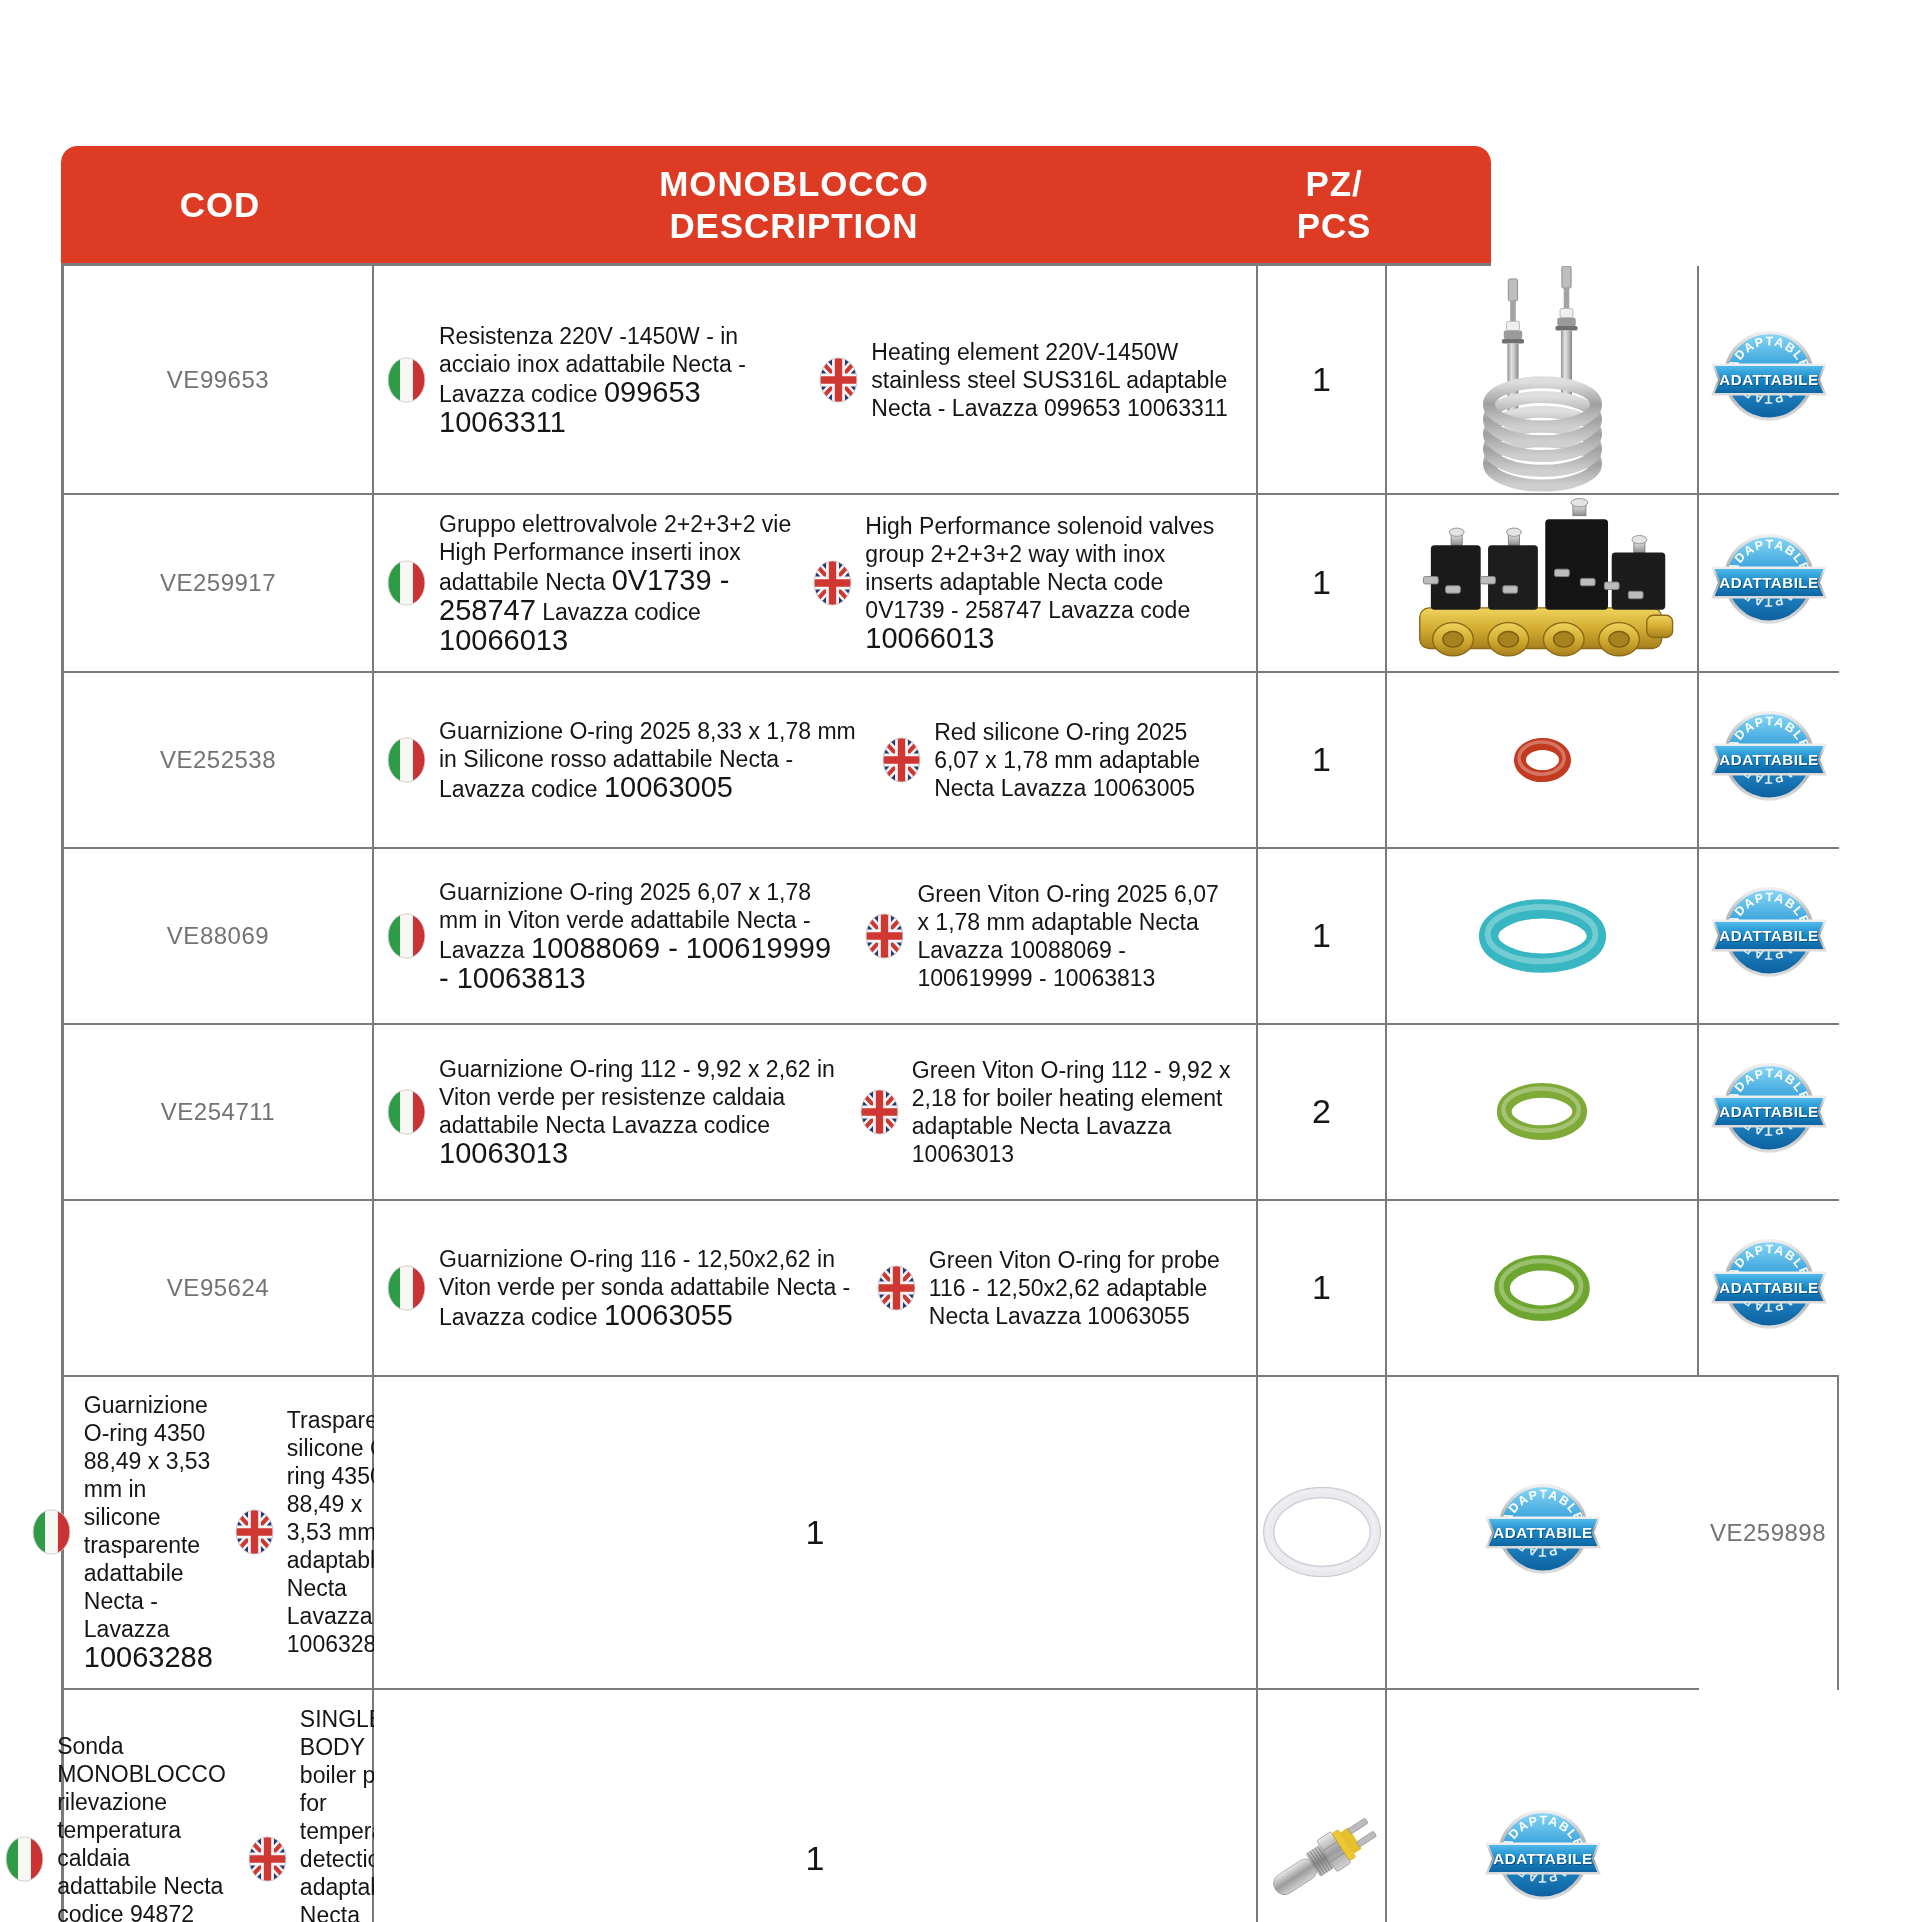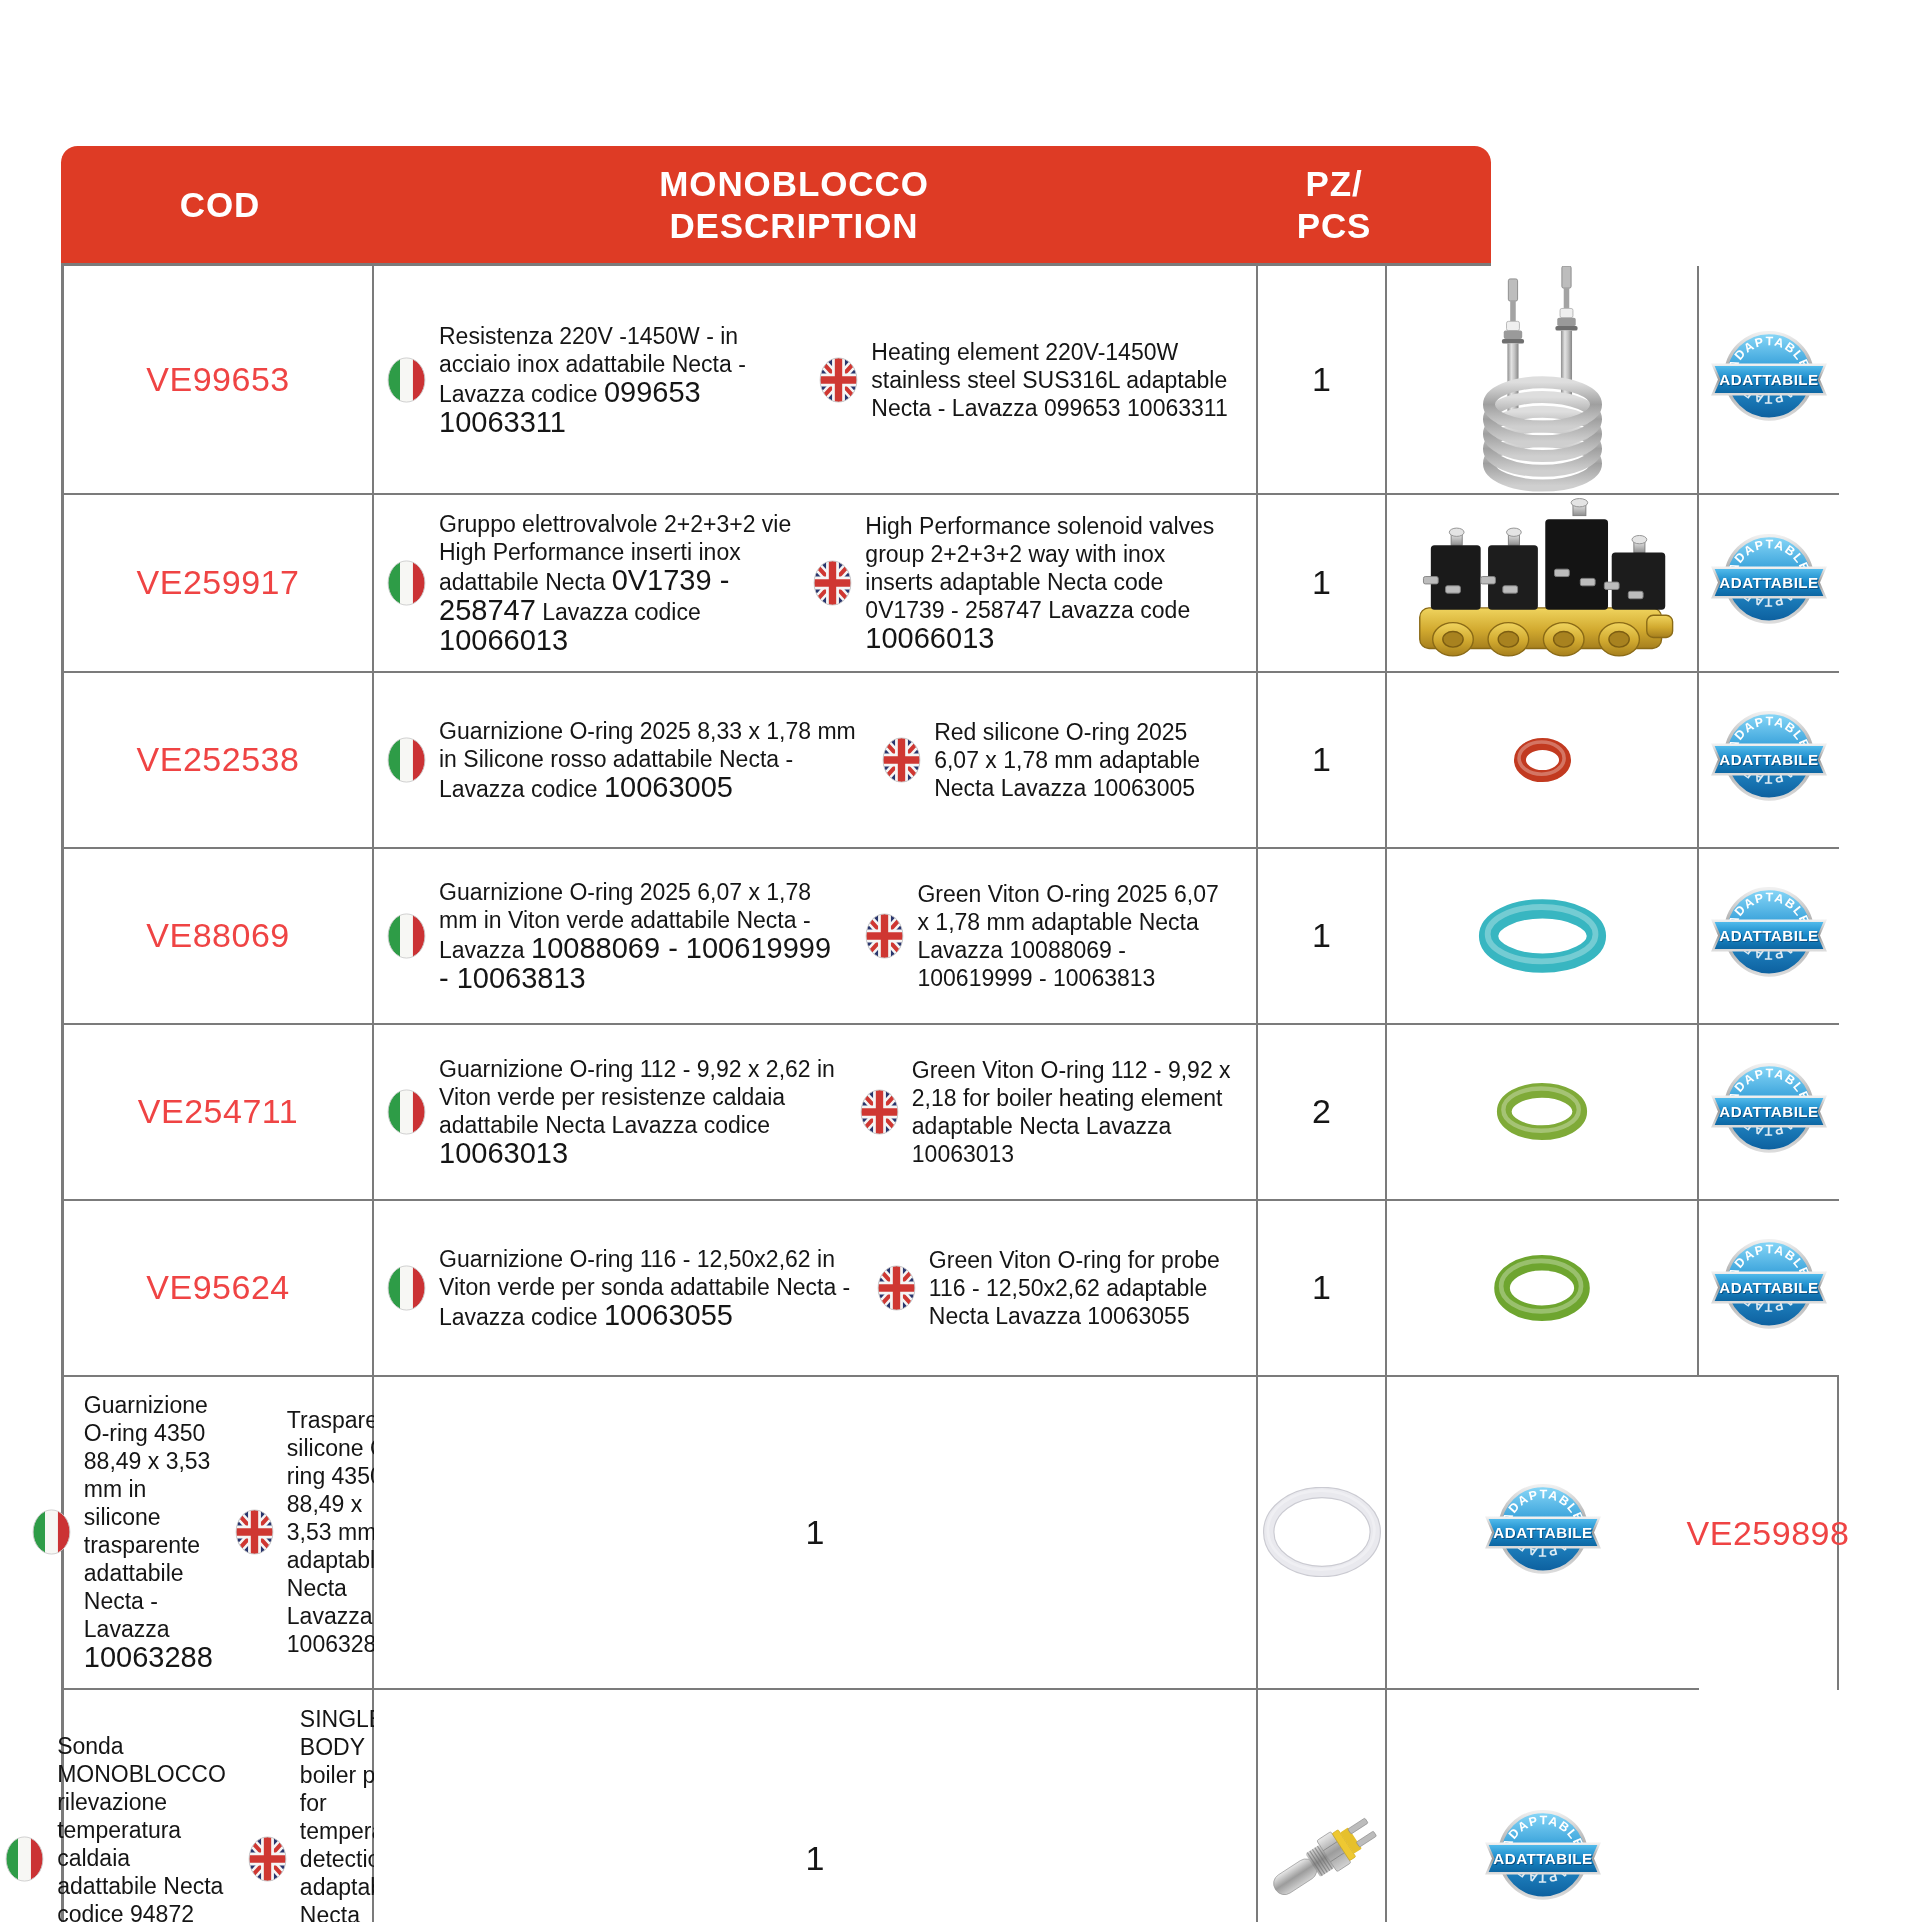--- a/index.html
+++ b/index.html
@@ -29,21 +29,21 @@
     display:grid;
     grid-template-columns:310px 884px 129px 312px 140px;
     grid-auto-rows:minmax(176px,auto);
     border:3.7px solid #7b7b7b;
   }
   .cell { border-right:2.8px solid #7b7b7b; border-bottom:2.8px solid #7b7b7b; background:#fff; }
   .cell.col-5 { border-right:none; }
   .cell.last-row { border-bottom:none; }
 
   .cod-cell { display:flex; align-items:center; justify-content:center;
-              font-size:34px; letter-spacing:0.5px; color:#ef4444; }
+              font-size:24px; letter-spacing:0.5px; color:#737373; }
   .desc-cell { display:flex; flex-direction:row; justify-content:center;
                gap:22px; padding:14.8px 20px 14.8px 13px; }
   .desc-entry { display:flex; align-items:center; gap:13px; }
   .flag { flex:0 0 39px; display:flex; align-items:center; }
   .desc-text { margin:0; font-size:23px; line-height:28px; color:#151515; }
   .code-big { font-size:29px; }
   .qty-cell { display:flex; align-items:center; justify-content:center; font-size:34px; color:#161616; }
   .img-cell { display:flex; align-items:center; justify-content:center; }
   .badge-cell { display:flex; align-items:center; justify-content:center; }
 

